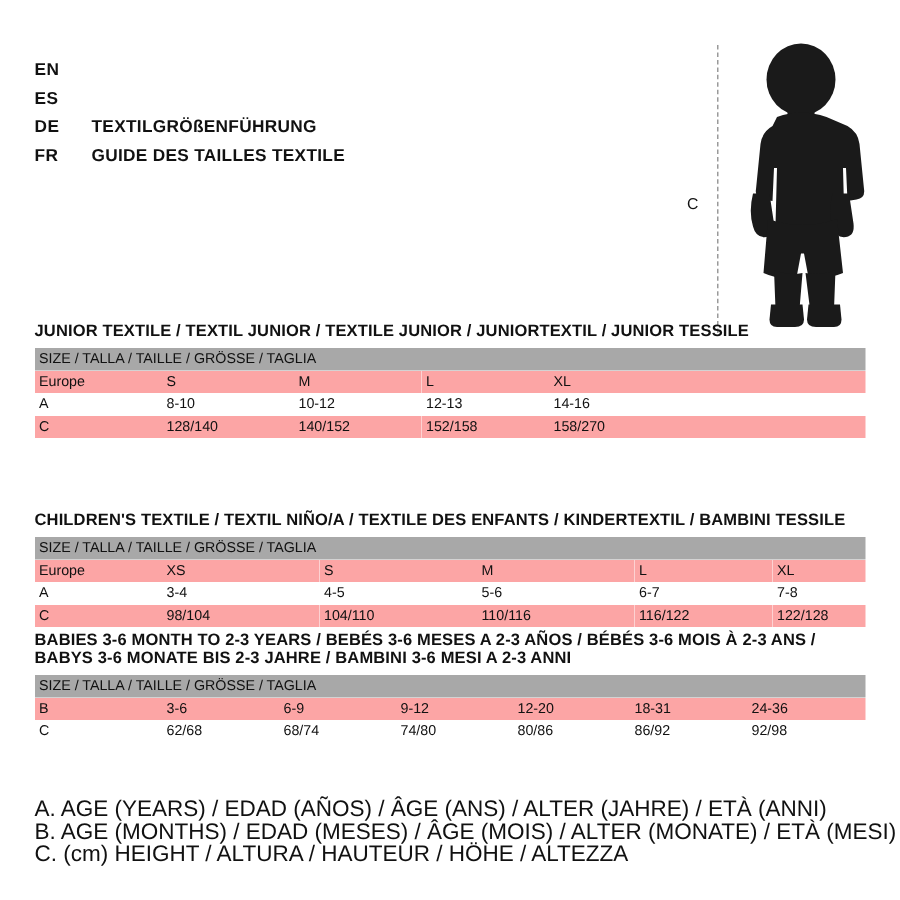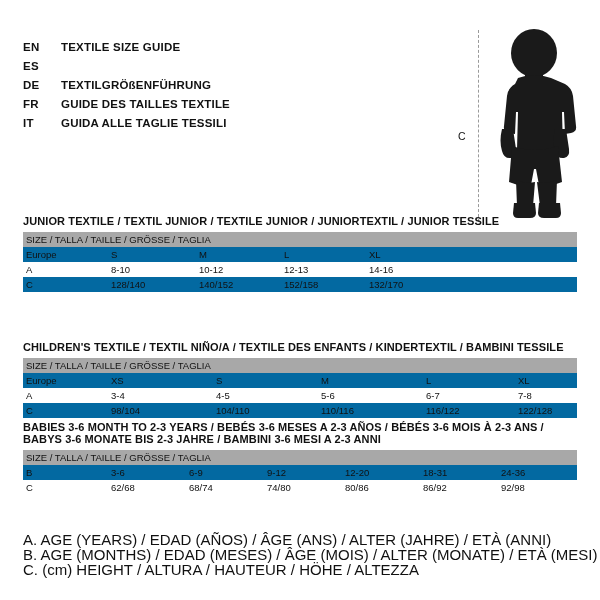--- a/index.html
+++ b/index.html
@@ -107,21 +107,21 @@
     vertical-align: middle;
     white-space: nowrap;
     overflow: hidden;
   }
   tr.head-row td {
     background: #a8a8a8;
     font-size: 9.5px;
     color: #111;
   }
   tr.shaded td {
-    background: #0369a1;
+    background: #fca5a5;
   }
   tr.plain td {
     background: #ffffff;
   }
 
   
   .legend {
     position: absolute;
     left: 23px;
     width: 560px;
@@ -134,36 +134,31 @@
     white-space: nowrap;
   }
 </style>
 </head>
 <body>
 
 <div class="header">
   <div class="lang-list">
     <div class="lang-row">
       <div class="lang-code">EN</div>
-      <div class="lang-title">TEXTILE SIZE GUIDE</div>
     </div>
     <div class="lang-row">
       <div class="lang-code">ES</div>
     </div>
     <div class="lang-row">
       <div class="lang-code">DE</div>
       <div class="lang-title">TEXTILGRÖßENFÜHRUNG</div>
     </div>
     <div class="lang-row">
       <div class="lang-code">FR</div>
       <div class="lang-title">GUIDE DES TAILLES TEXTILE</div>
-    </div>
-    <div class="lang-row">
-      <div class="lang-code">IT</div>
-      <div class="lang-title">GUIDA ALLE TAGLIE TESSILI</div>
     </div>
   </div>
 
   <div class="figure-area">
     <div class="dash-line"></div>
     <div class="c-label">C</div>
     <svg class="figure-svg" width="105" height="196" viewBox="0 0 105 196">
       <g fill="#1a1a1a">
 
         <ellipse cx="49" cy="25" rx="23" ry="24"></ellipse>
@@ -216,21 +211,21 @@
         <td>8-10</td>
         <td>10-12</td>
         <td>12-13</td>
         <td>14-16</td>
       </tr>
       <tr class="shaded">
         <td>C</td>
         <td>128/140</td>
         <td>140/152</td>
         <td>152/158</td>
-        <td>132/170</td>
+        <td>158/270</td>
       </tr>
     </tbody>
   </table>
 </div>
 
 <div class="section" style="top:318px;margin-top:23px;">
   <div class="section-title">CHILDREN'S TEXTILE / TEXTIL NIÑO/A / TEXTILE DES ENFANTS / KINDERTEXTIL / BAMBINI TESSILE</div>
   <table class="size-table">
     <colgroup>
       <col style="width:85px">

